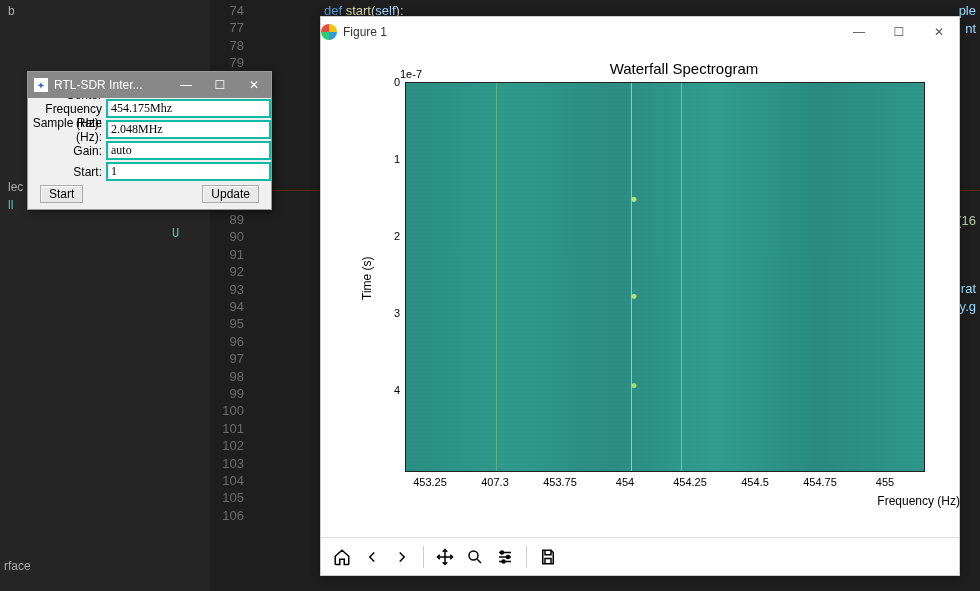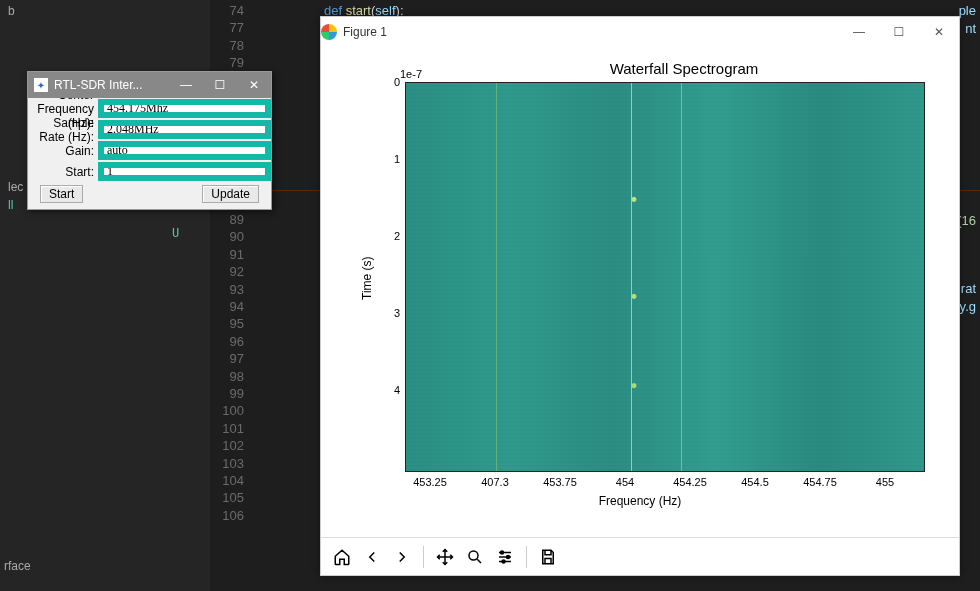--- a/index.html
+++ b/index.html
@@ -43,21 +43,21 @@
   }
   .tkbar .tkicon { width: 14px; height: 14px; background:#fff; margin-right:6px;
     display:flex;align-items:center;justify-content:center;font-size:10px;color:#36c; }
   .tkbar .title { flex:1; font-size:12px; overflow:hidden; text-overflow:ellipsis; white-space:nowrap; }
   .tkbar .btns { display:flex; height:100%; }
   .tkbar .btns div { width:34px; display:flex; align-items:center; justify-content:center; color:#fff; }
   .tkbody { background:#f0f0f0; }
   .tkrow { display:flex; align-items:center; height:21px; }
   .tkrow label { width:122px; text-align:right; padding-right:4px; font-size:12px; }
   .tkrow input {
-    flex:1; height:19px; border:6px solid #14b8a6; font-size:12px; padding:0 3px;
+    flex:1; height:19px; border:2px solid #14b8a6; font-size:12px; padding:0 3px;
     font-family: "Segoe UI"; background:#fff;
   }
   .tkbtns { display:flex; justify-content:space-between; padding:3px 12px 6px; }
   .tkbtns button {
     font-size:12px; padding:1px 8px; background:#e9e9e9; border:1px solid #aaa;
     box-shadow: 1px 1px 0 #fff inset;
   }
 
   
   .figwin {
@@ -69,21 +69,21 @@
   .figbar .figicon { width:16px; height:16px; margin-right:6px;
     background: conic-gradient(#f1c40f 0 90deg,#3498db 90deg 180deg,#2ecc71 180deg 270deg,#e74c3c 270deg 360deg);
     border-radius:50%; }
   .figbar .title { flex:1; }
   .figbar .winbtns { display:flex; gap:0; }
   .figbar .winbtns div { width:40px; height:28px; display:flex; align-items:center; justify-content:center; color:#555; }
   .figcanvas { flex:1; position:relative; background:#fff; }
 
   .chart-title { position:absolute; left:0; right:0; top:46px; text-align:center; font-size:15px; color:#000; }
   .ylabel { position:absolute; left:330px; top:285px; transform: rotate(-90deg); transform-origin:left top; font-size:12px; color:#000; }
-  .xlabel { position:absolute; left:0; right:0; top:467px; text-align:center; font-size:12px; color:#000; }
+  .xlabel { position:absolute; left:0; right:0; top:467px; text-align:right; font-size:12px; color:#000; }
   .yexp { position:absolute; left:388px; top:49px; font-size:11px; color:#000; }
 
   .heatmap {
     position:absolute; left:405px; top:65px; width:520px; height:380px;
     background:
       linear-gradient(90deg, rgba(180,230,90,.85) 0 1px, transparent 1px) 225px 0 / 520px 100%,
       linear-gradient(90deg, rgba(170,220,100,.65) 0 1px, transparent 1px) 275px 0 / 520px 100%,
       linear-gradient(90deg, rgba(160,210,110,.45) 0 1px, transparent 1px) 90px  0 / 520px 100%,
       radial-gradient(circle at 44% 30%, rgba(200,240,110,.9) 0 2px, transparent 3px),
       radial-gradient(circle at 44% 55%, rgba(200,240,110,.85) 0 2px, transparent 3px),

